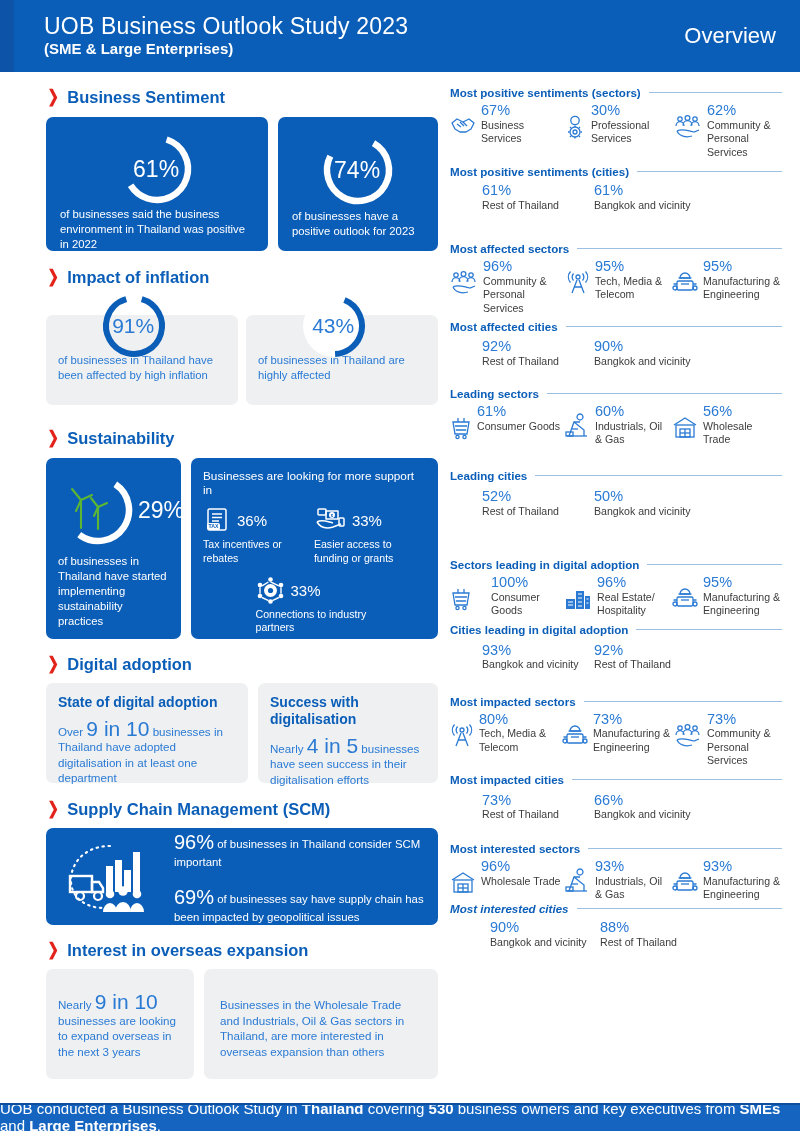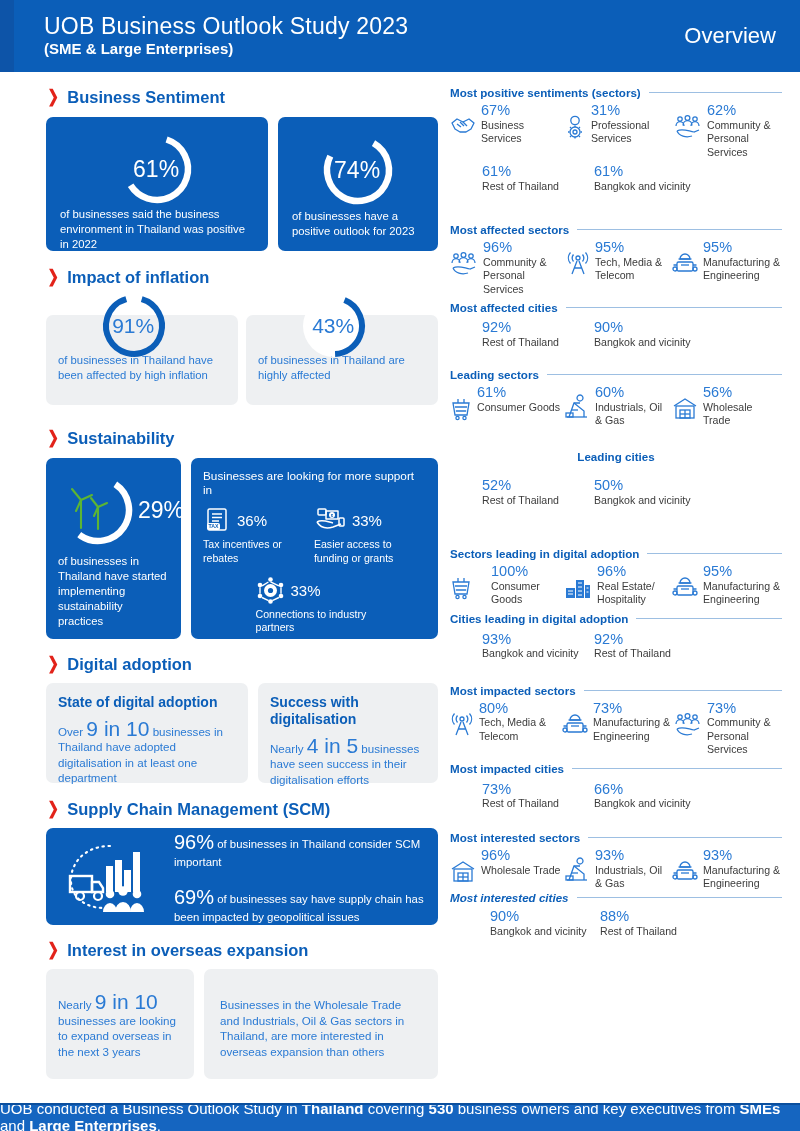--- a/index.html
+++ b/index.html
@@ -402,21 +402,21 @@
               <svg width="22" height="24" viewBox="0 0 22 24">
                   <g stroke="#2a7ad4" stroke-width="1.3" fill="none">
                 <circle cx="11" cy="5.5" r="4.2"></circle>
                     <circle cx="11" cy="17" r="5"></circle>
                 <circle cx="11" cy="17" r="2"></circle>
                 <path d="M11 10.5 L11 12 M11 22 L11 23.5 M5.5 17 L4 17 M18 17 L16.5 17 M7 13 L6 12 M16 22 L15 21 M7 21 L6 22 M16 12 L15 13"></path>
                   </g>
                 </svg>
             </span>
             <span class="txt">
-              <span class="rpct" style="display:block">31%</span>
+              <span class="rpct" style="display:block">30%</span>
               <span class="rlab" style="display:block">Professional Services</span>
             </span>
           </div>
           <div class="ritem" style="width:108px;">
             <span class="ico">
               <svg width="28" height="24" viewBox="0 0 28 24">
                   <g stroke="#2a7ad4" stroke-width="1.25" fill="none">
                 <circle cx="6" cy="4" r="2.2"></circle>
                     <circle cx="13.5" cy="3" r="2.4"></circle>
                     <circle cx="21" cy="4" r="2.2"></circle>
@@ -425,20 +425,24 @@
                 <path d="M3 16 C5 21 12 23 18 21"></path>
                   </g>
                 </svg>
             </span>
             <span class="txt">
               <span class="rpct" style="display:block">62%</span>
               <span class="rlab" style="display:block">Community &amp; Personal Services</span>
             </span>
           </div>
         </div>
+        <div class="rtitle" style="margin-top:6px;">
+          <span>Most positive sentiments (cities)</span>
+            <span class="rule"></span>
+        </div>
         <div class="citems" style="margin-top:4px;">
           <div class="citem" style="width:112px;">
             <div class="rpct">61%</div>
             <div class="rlab">Rest of Thailand</div>
           </div>
           <div class="citem" style="width:112px;">
             <div class="rpct">61%</div>
             <div class="rlab">Bangkok and vicinity</div>
           </div>
         </div>
@@ -572,21 +576,21 @@
                     <line x1="8" y1="17" x2="18" y2="17"></line>
                   </g>
                 </svg>
             </span>
             <span class="txt">
               <span class="rpct" style="display:block">56%</span>
               <span class="rlab" style="display:block">Wholesale Trade</span>
             </span>
           </div>
         </div>
-        <div class="rtitle" style="margin-top:22px;flex-direction:column;">
+        <div class="rtitle" style="margin-top:22px;">
           <span>Leading cities</span>
             <span class="rule"></span>
         </div>
         <div class="citems" style="margin-top:6px;">
           <div class="citem" style="width:112px;">
             <div class="rpct">52%</div>
             <div class="rlab">Rest of Thailand</div>
           </div>
           <div class="citem" style="width:112px;">
             <div class="rpct">50%</div>

